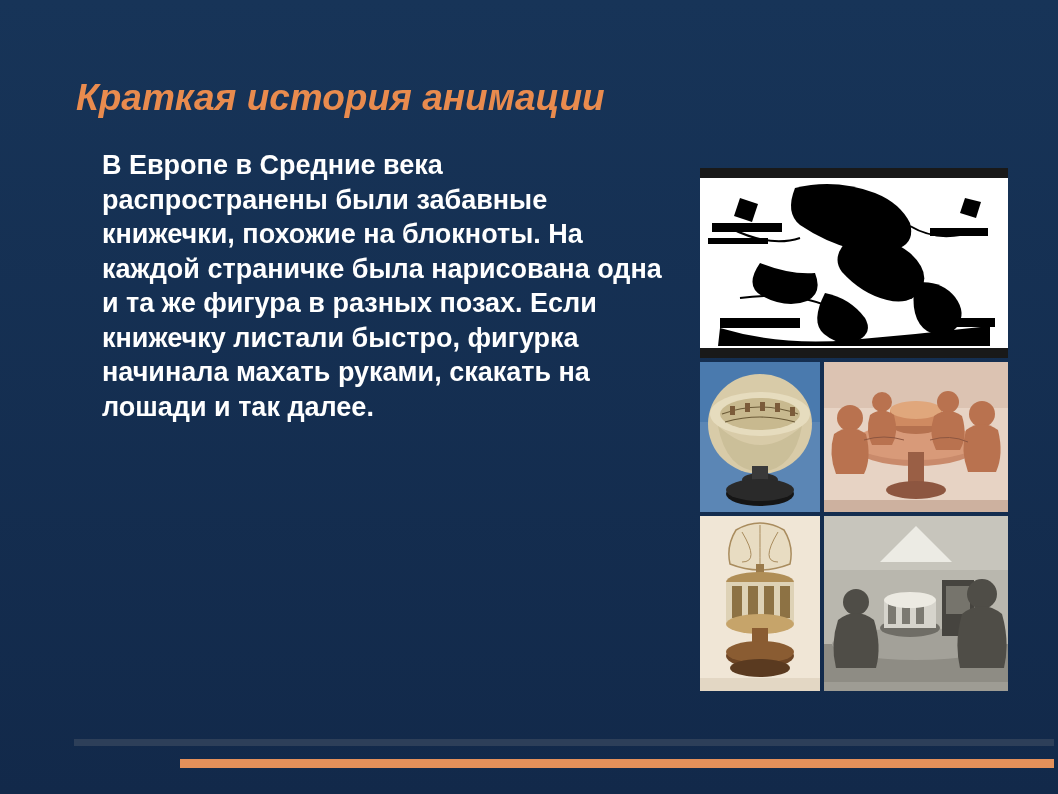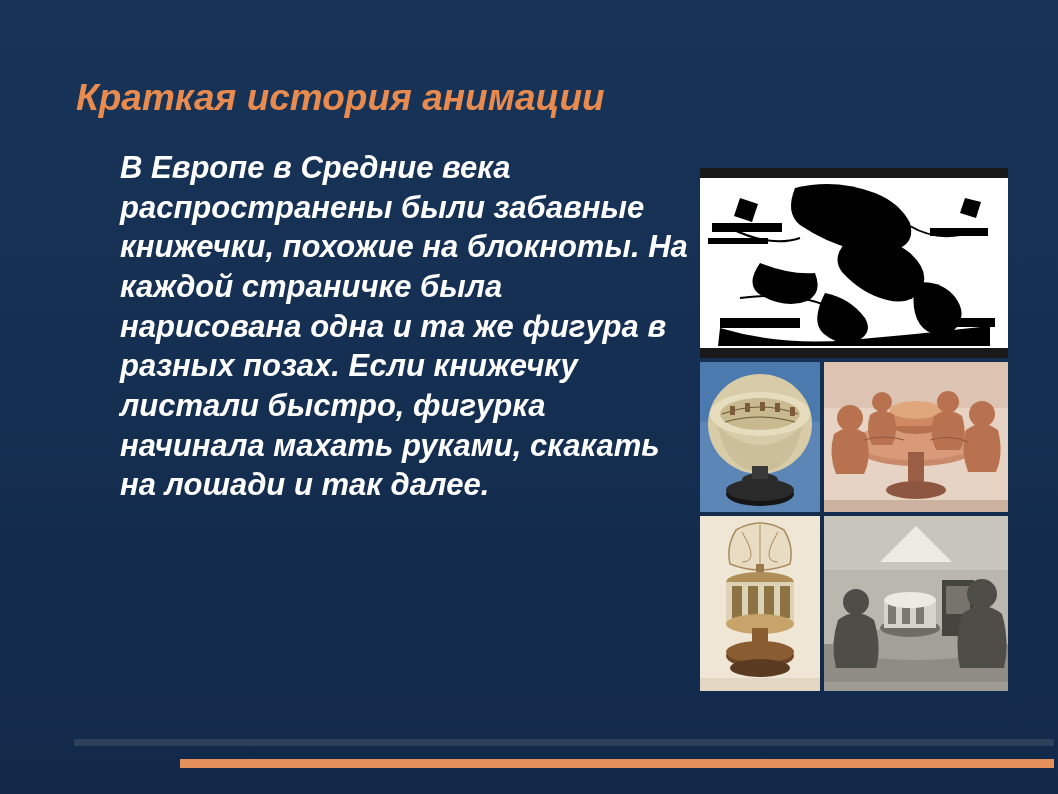--- a/index.html
+++ b/index.html
@@ -33,26 +33,25 @@
     color: #e98b4e;
     font-size: 37px;
     font-weight: bold;
     font-style: italic;
     font-family: "Liberation Sans", sans-serif;
     letter-spacing: 0px;
     line-height: 1.1;
   }
   .body-text {
     position: absolute;
-    left: 82px;
+    left: 64px;
     top: 148px;
     width: 610px;
     color: #ffffff;
-    font-size: 31px;
-    font-style: italic;
+    font-size: 27px;
     font-weight: bold;
     line-height: 1.28;
   }
   .para {
     margin: 0 0 2px 0;
     text-indent: 0;
     padding-left: 38px;
   }
   .images {
     position: absolute;

